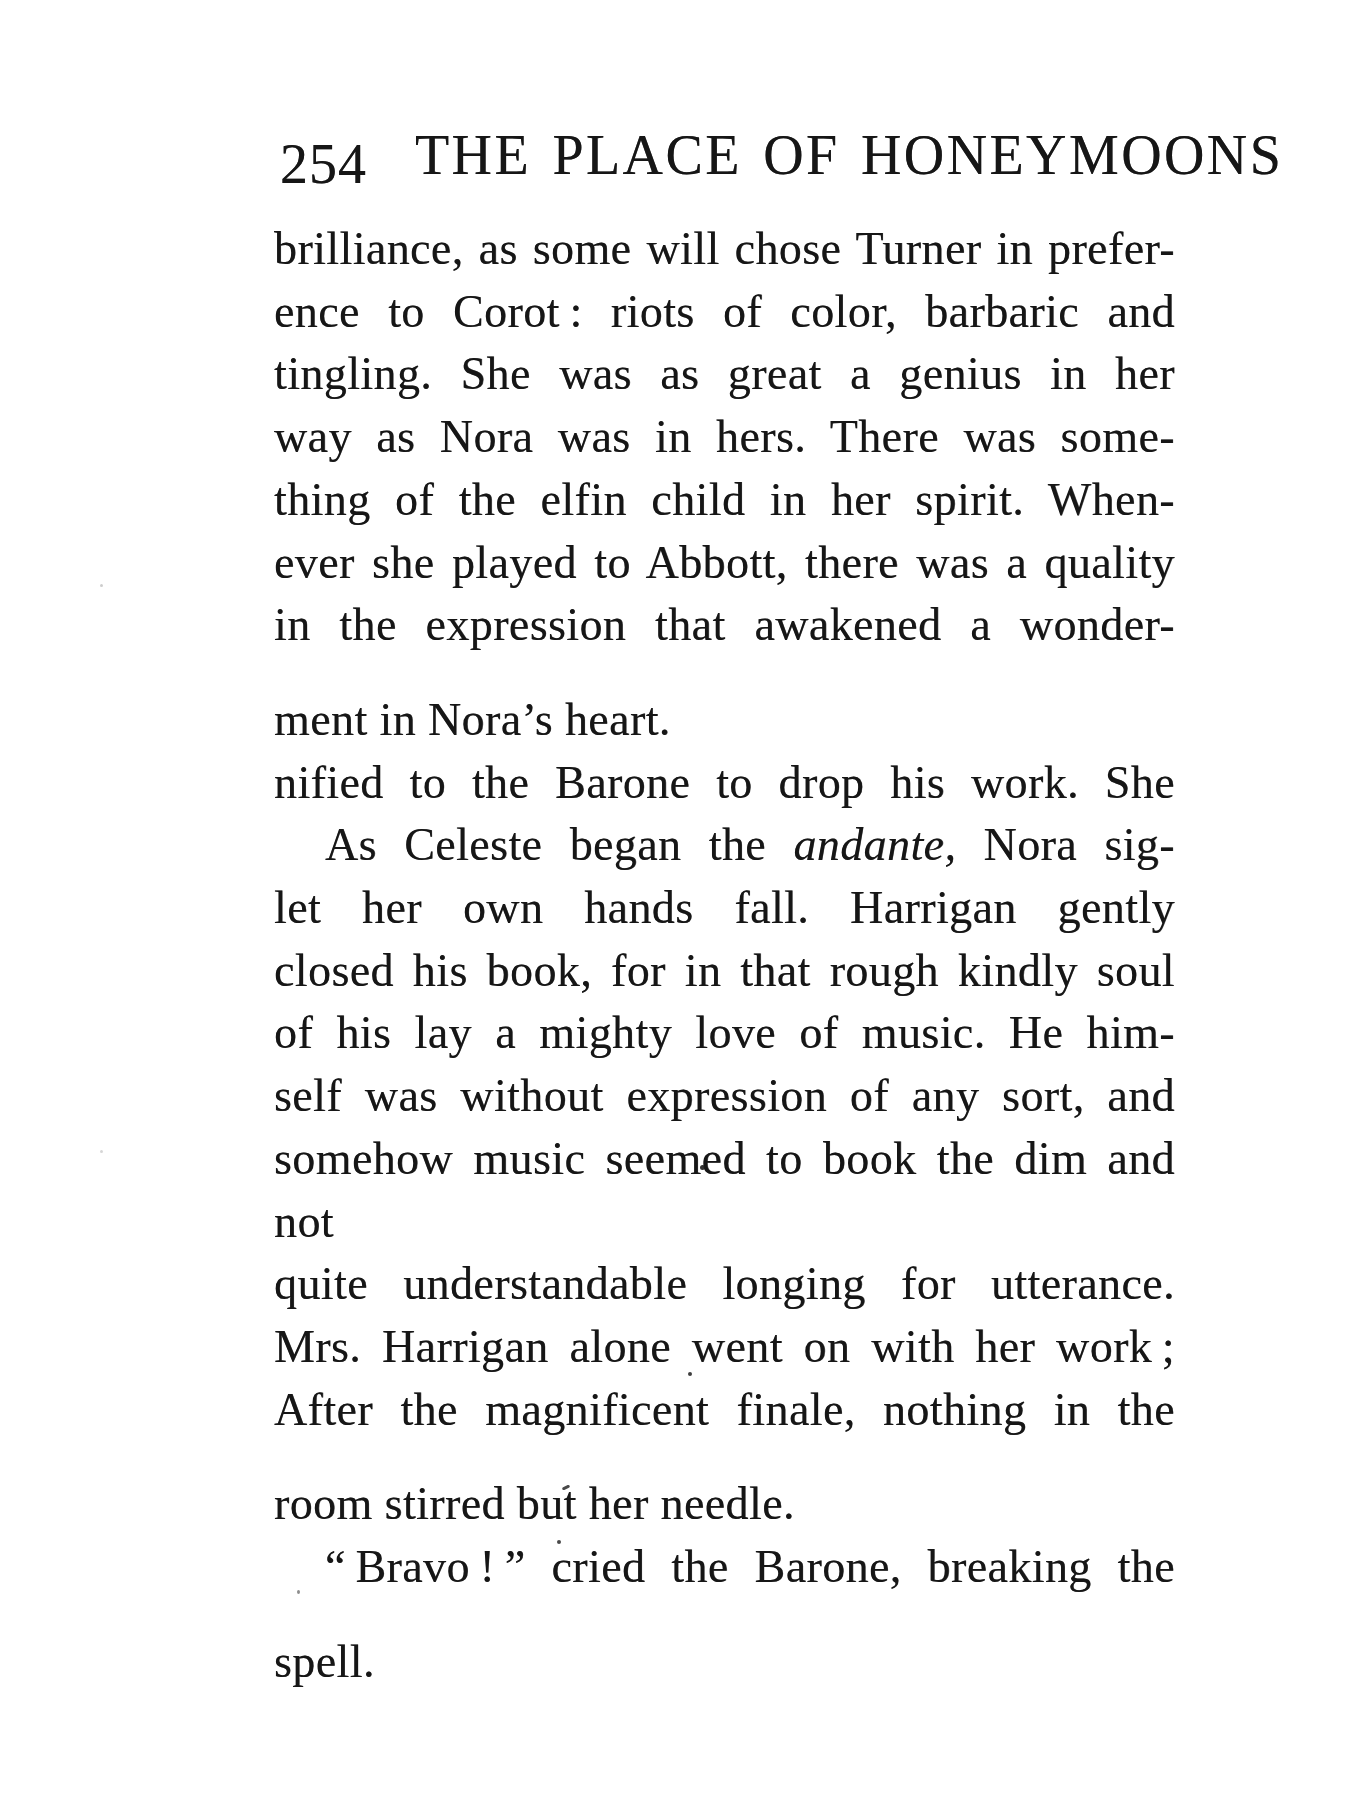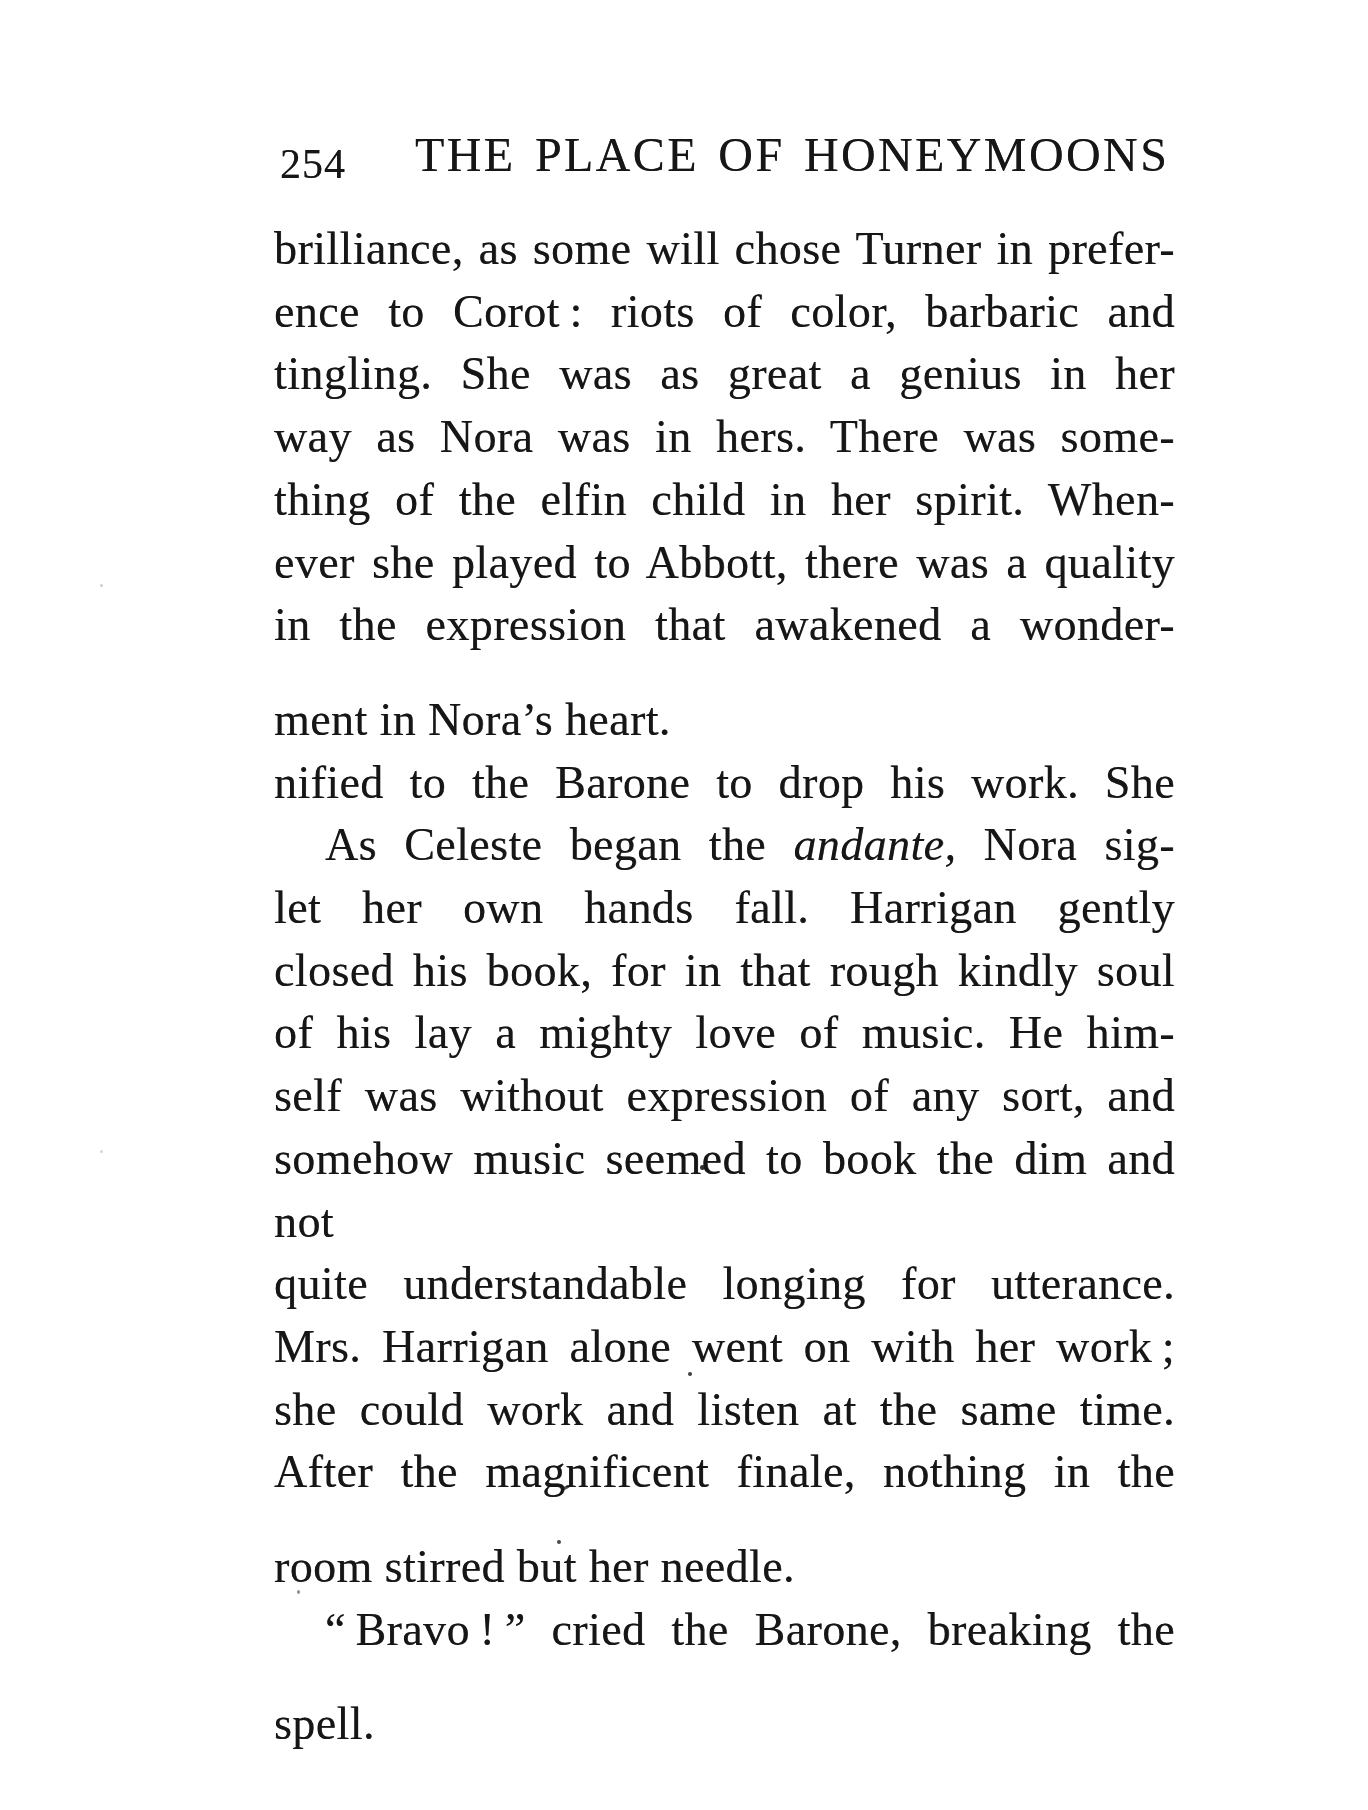--- a/index.html
+++ b/index.html
@@ -7,29 +7,29 @@
     position:relative;
     width:1368px;height:1810px;
     background:#ffffff;
     overflow:hidden;
     font-family:"Liberation Serif", serif;
     color:#161616;
   }
   .page-number{
     position:absolute;
     left:280px;top:141px;
-    font-size:42px;line-height:46px;
+    font-size:56px;line-height:46px;
     letter-spacing:1px;
     text-shadow:0 0 0.5px rgba(20,20,20,0.7);
     white-space:nowrap;
   }
   .running-title{
     position:absolute;
     left:415px;top:131px;
-    font-size:48px;line-height:48px;
+    font-size:56px;line-height:48px;
     letter-spacing:2.4px;
     word-spacing:5px;
     text-shadow:0 0 0.5px rgba(20,20,20,0.7);
     white-space:nowrap;
   }
   .text-block{
     position:absolute;
     left:274px;top:218px;
     width:901px;
     font-size:46px;
@@ -72,21 +72,20 @@
       <div class="line flush"><span>ment in Nora’s heart.</span></div>
       <div class="line"><span>nified to the Barone to drop his work. She</span></div>
       <div class="line indent"><span>As Celeste began the </span><i>andante,</i><span> Nora sig-</span></div>
       <div class="line"><span>let her own hands fall. Harrigan gently</span></div>
       <div class="line"><span>closed his book, for in that rough kindly soul</span></div>
       <div class="line"><span>of his lay a mighty love of music. He him-</span></div>
       <div class="line"><span>self was without expression of any sort, and</span></div>
       <div class="line"><span>somehow music seemed to book the dim and not</span></div>
       <div class="line"><span>quite understandable longing for utterance.</span></div>
       <div class="line"><span>Mrs. Harrigan alone went on with her work ;</span></div>
-      <div class="line"><span>she could work and listen at the same time.</span></div>
       <div class="line"><span>After the magnificent finale, nothing in the</span></div>
       <div class="line flush"><span>room stirred but her needle.</span></div>
       <div class="line indent"><span>“ Bravo ! ” cried the Barone, breaking the</span></div>
       <div class="line flush"><span>spell.</span></div>
     </div>
 
   <div class="speck" style="left:700px;top:1165px;width:5px;height:5px;opacity:0.9;"></div>
   <div class="speck" style="left:688px;top:1372px;width:4px;height:4px;opacity:0.85;"></div>
   <div class="speck" style="left:562px;top:1486px;width:8px;height:3px;opacity:0.8;border-radius:2px;transform:rotate(-25deg);"></div>
   <div class="speck" style="left:557px;top:1540px;width:4px;height:4px;opacity:0.8;"></div>

